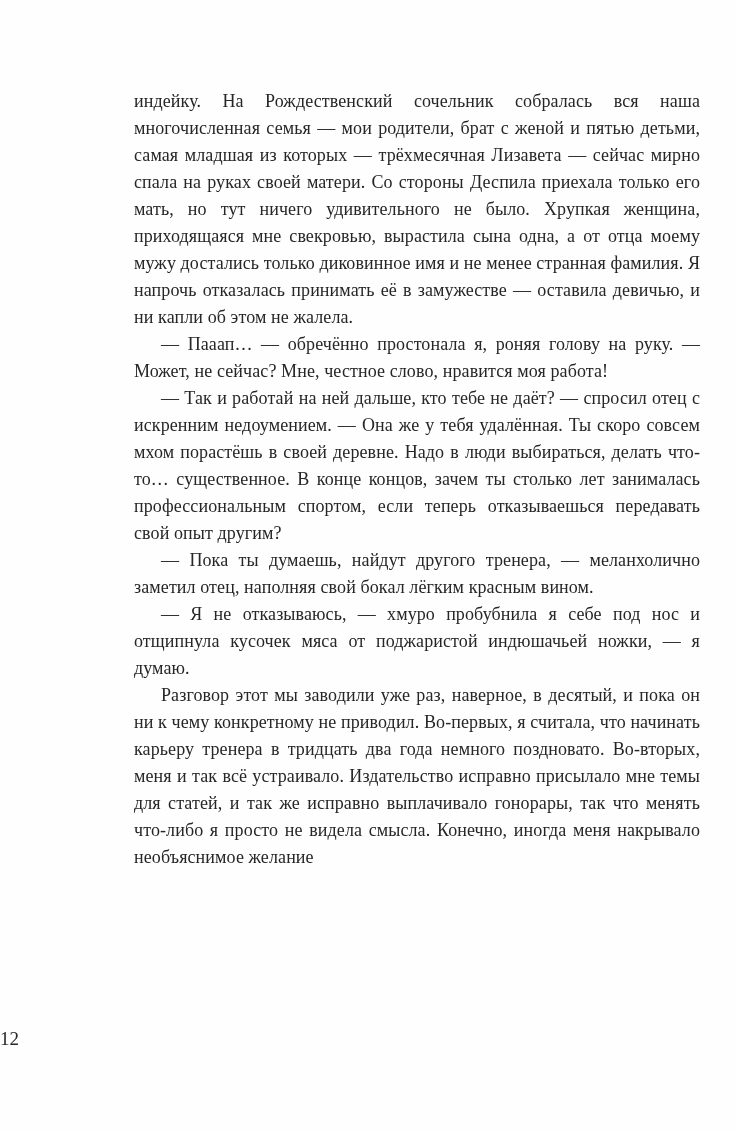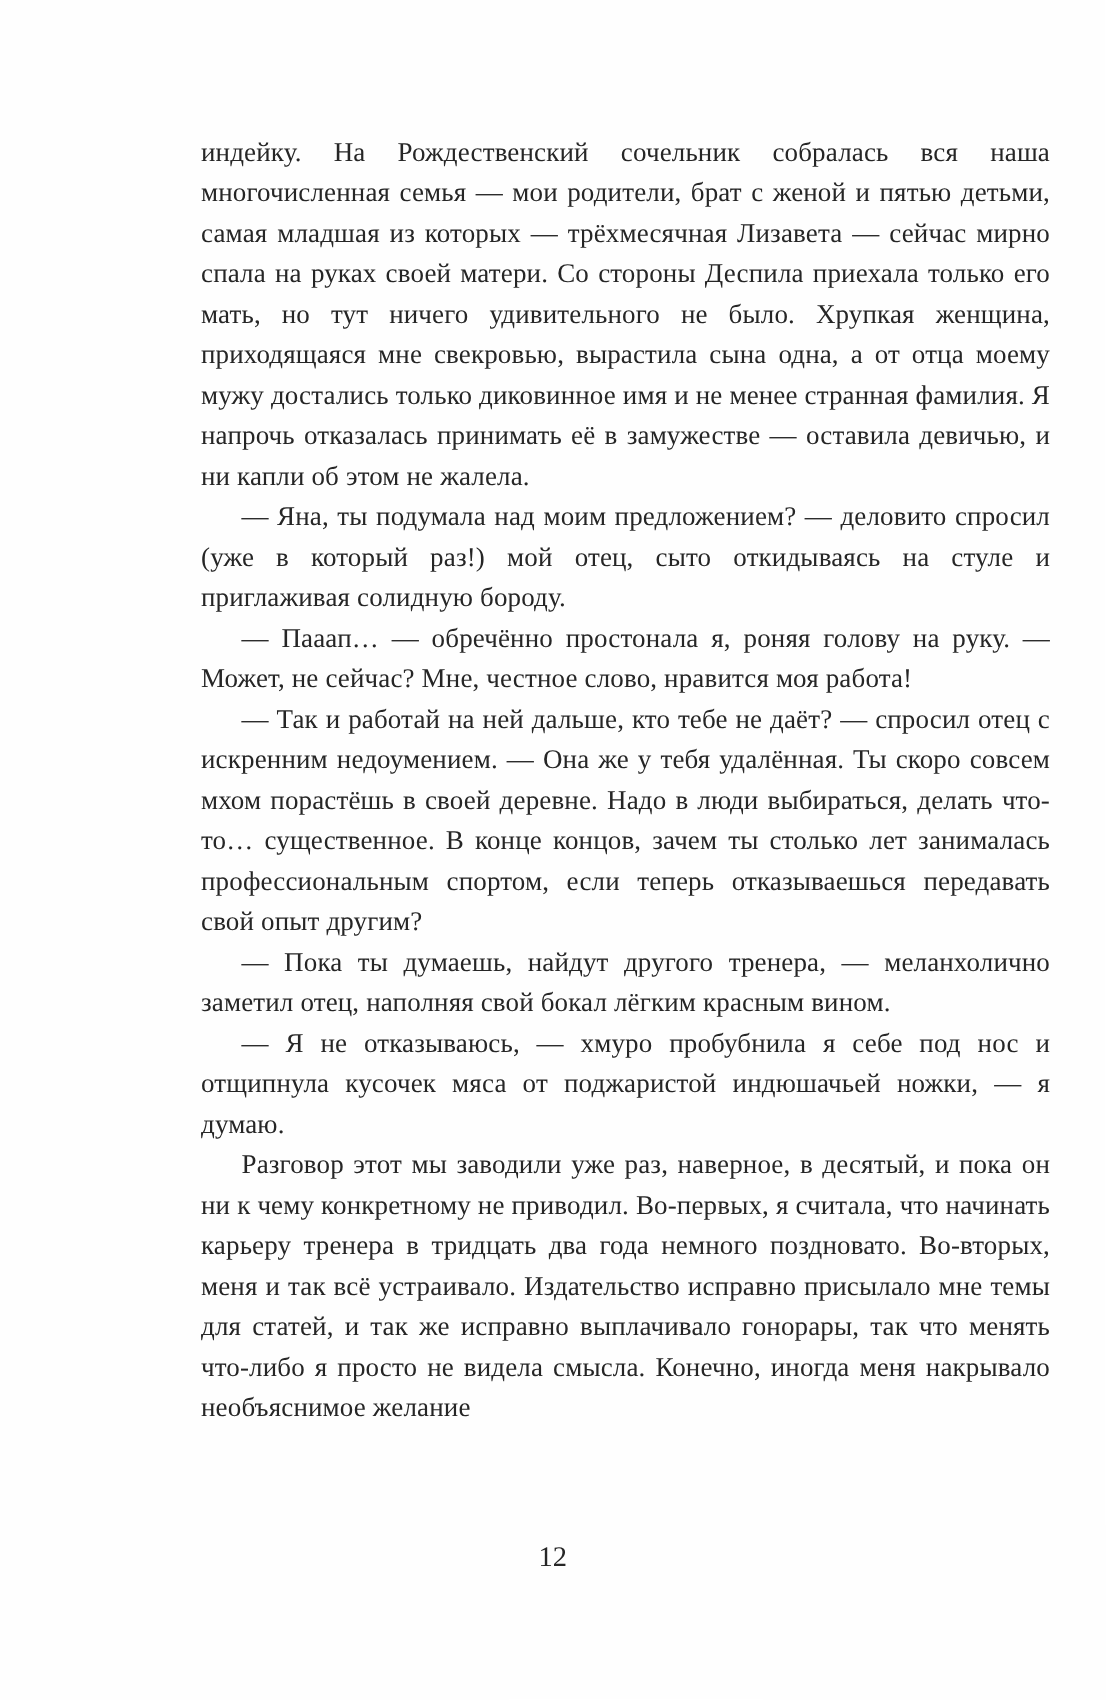--- a/index.html
+++ b/index.html
@@ -32,32 +32,31 @@
     letter-spacing: 0.1px;
   }
   .para.no-indent {
     text-indent: 0;
   }
   .page-number {
     position: absolute;
     left: 0;
     right: 0;
     top: 1028px;
-    text-align: center;
+    text-align: left;
     font-size: 19px;
     color: #262626;
   }
 </style>
 </head>
 <body>
 
 <div class="book-page">
   <div class="text-block">
     <p class="para no-indent">индейку. На Рождественский сочельник собралась вся наша многочисленная семья — мои родители, брат с женой и пятью детьми, самая младшая из которых — трёхмесячная Лизавета — сейчас мирно спала на руках своей матери. Со стороны Деспила приехала только его мать, но тут ничего удивительного не было. Хрупкая женщина, приходящаяся мне свекровью, вырастила сына одна, а от отца моему мужу достались только диковинное имя и не менее странная фамилия. Я напрочь отказалась принимать её в замужестве — оставила девичью, и ни капли об этом не жалела.</p>
-    <p class="para">— Яна, ты подумала над моим предложением? — деловито спросил (уже в который раз!) мой отец, сыто откидываясь на стуле и приглаживая солидную бороду.</p>
     <p class="para">— Пааап… — обречённо простонала я, роняя голову на руку. — Может, не сейчас? Мне, честное слово, нравится моя работа!</p>
     <p class="para">— Так и работай на ней дальше, кто тебе не даёт? — спросил отец с искренним недоумением. — Она же у тебя удалённая. Ты скоро совсем мхом порастёшь в своей деревне. Надо в люди выбираться, делать что-то… существенное. В конце концов, зачем ты столько лет занималась профессиональным спортом, если теперь отказываешься передавать свой опыт другим?</p>
     <p class="para">— Пока ты думаешь, найдут другого тренера, — меланхолично заметил отец, наполняя свой бокал лёгким красным вином.</p>
     <p class="para">— Я не отказываюсь, — хмуро пробубнила я себе под нос и отщипнула кусочек мяса от поджаристой индюшачьей ножки, — я думаю.</p>
     <p class="para">Разговор этот мы заводили уже раз, наверное, в десятый, и пока он ни к чему конкретному не приводил. Во-первых, я считала, что начинать карьеру тренера в тридцать два года немного поздновато. Во-вторых, меня и так всё устраивало. Издательство исправно присылало мне темы для статей, и так же исправно выплачивало гонорары, так что менять что-либо я просто не видела смысла. Конечно, иногда меня накрывало необъяснимое желание</p>
   </div>
   <div class="page-number">12</div>
 </div>
 
 </body></html>

